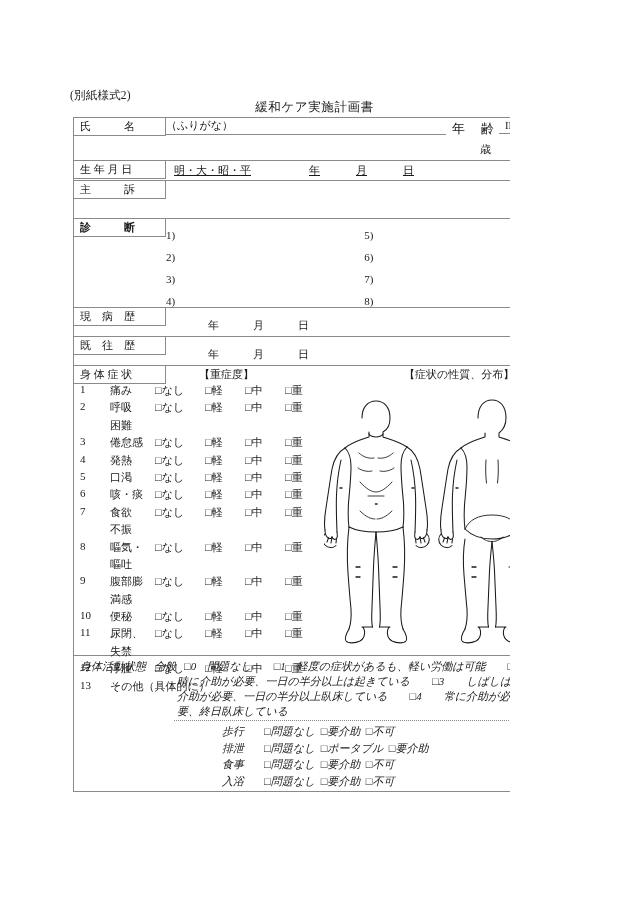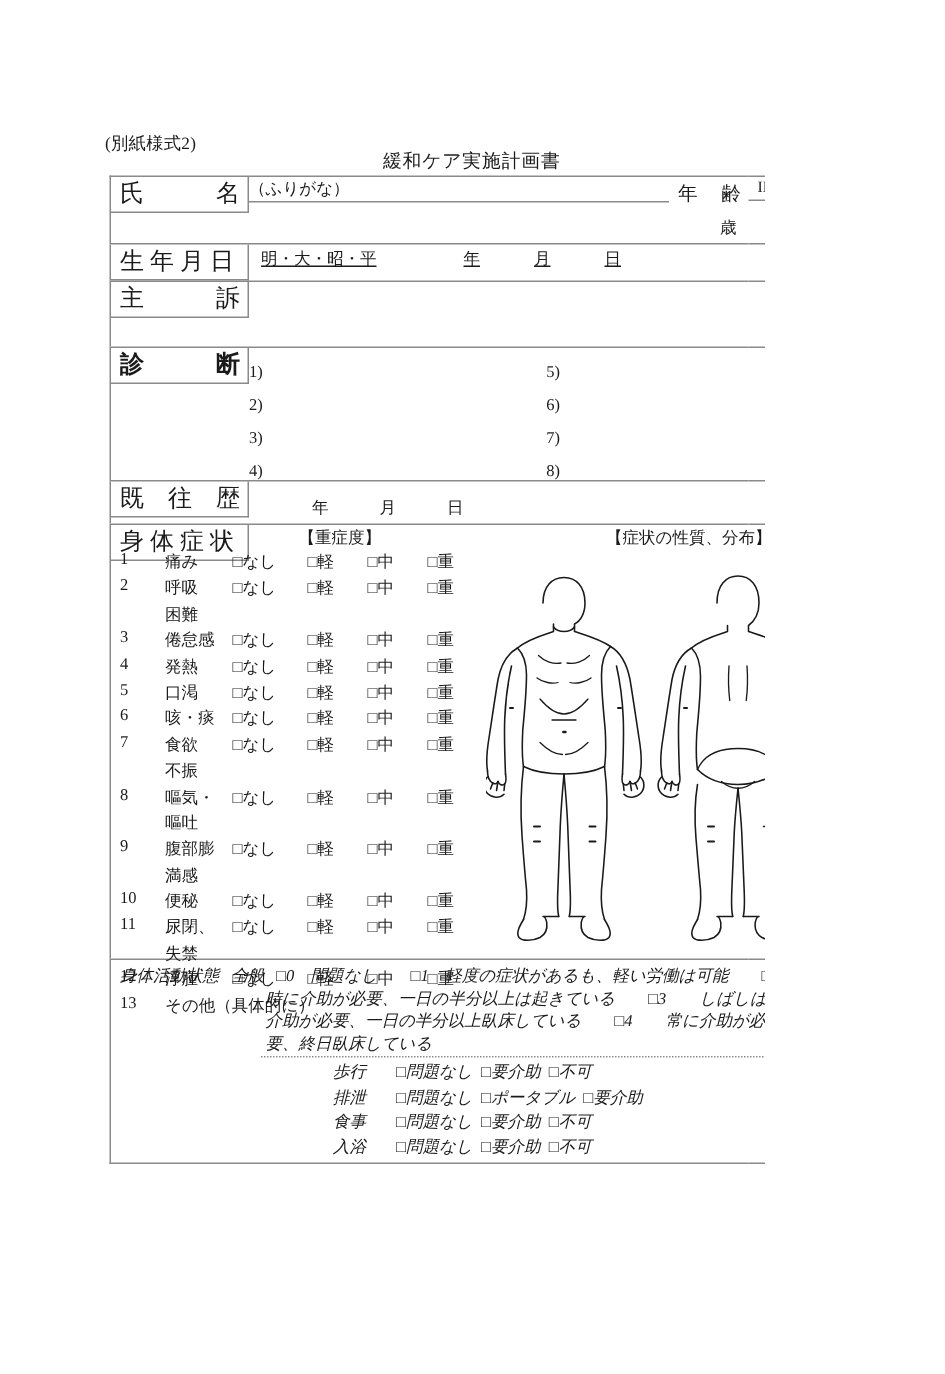--- a/index.html
+++ b/index.html
@@ -33,21 +33,21 @@
   .rowline { border-bottom: 1px solid #8a8a8a; }
   .rowline-top { border-top: 1px solid #8a8a8a; }
   .vline { border-right: 1px solid #8a8a8a; }
 
   
   .lbl {
     display: inline-block;
     border: 1px solid #8a8a8a;
     border-top: 0; border-left: 0;
     padding: 1px 4px 1px 6px;
-    font-size: 16px;
+    font-size: 11px;
     white-space: nowrap;
   }
   .lbl.first { border-top: 0; }
   .h18 { height: 18px; }
   .h20 { height: 20px; }
 
   .furigana-wrap { padding: 1px 6px 0 8px; }
   .furigana {
     display: inline-block;
     border-bottom: 1px solid #8a8a8a;
@@ -205,20 +205,30 @@
           <tr>
             <td class="dx-item" style="border-bottom:0;">4)</td>
             <td class="dx-gap"></td>
             <td class="dx-item" style="border-bottom:0;">8)</td>
           </tr>
         </tbody>
             </table>
       </td>
     </tr>
 
+    <tr class="rowline">
+      <td class="vline" style="vertical-align:top;">
+        <span class="lbl" style="width:92px;">現　病　歴</span>
+      </td>
+      <td colspan="4">
+        <div class="ymd">
+          <span>年</span><span class="g"></span><span>月</span><span class="g"></span><span>日</span>
+        </div>
+      </td>
+    </tr>
 
     <tr class="rowline">
       <td class="vline" style="vertical-align:top;margin-left:40px;">
         <span class="lbl" style="width:92px;">既　往　歴</span>
       </td>
       <td colspan="4">
         <div class="ymd">
           <span>年</span><span class="g"></span><span>月</span><span class="g"></span><span>日</span>
         </div>
       </td>

